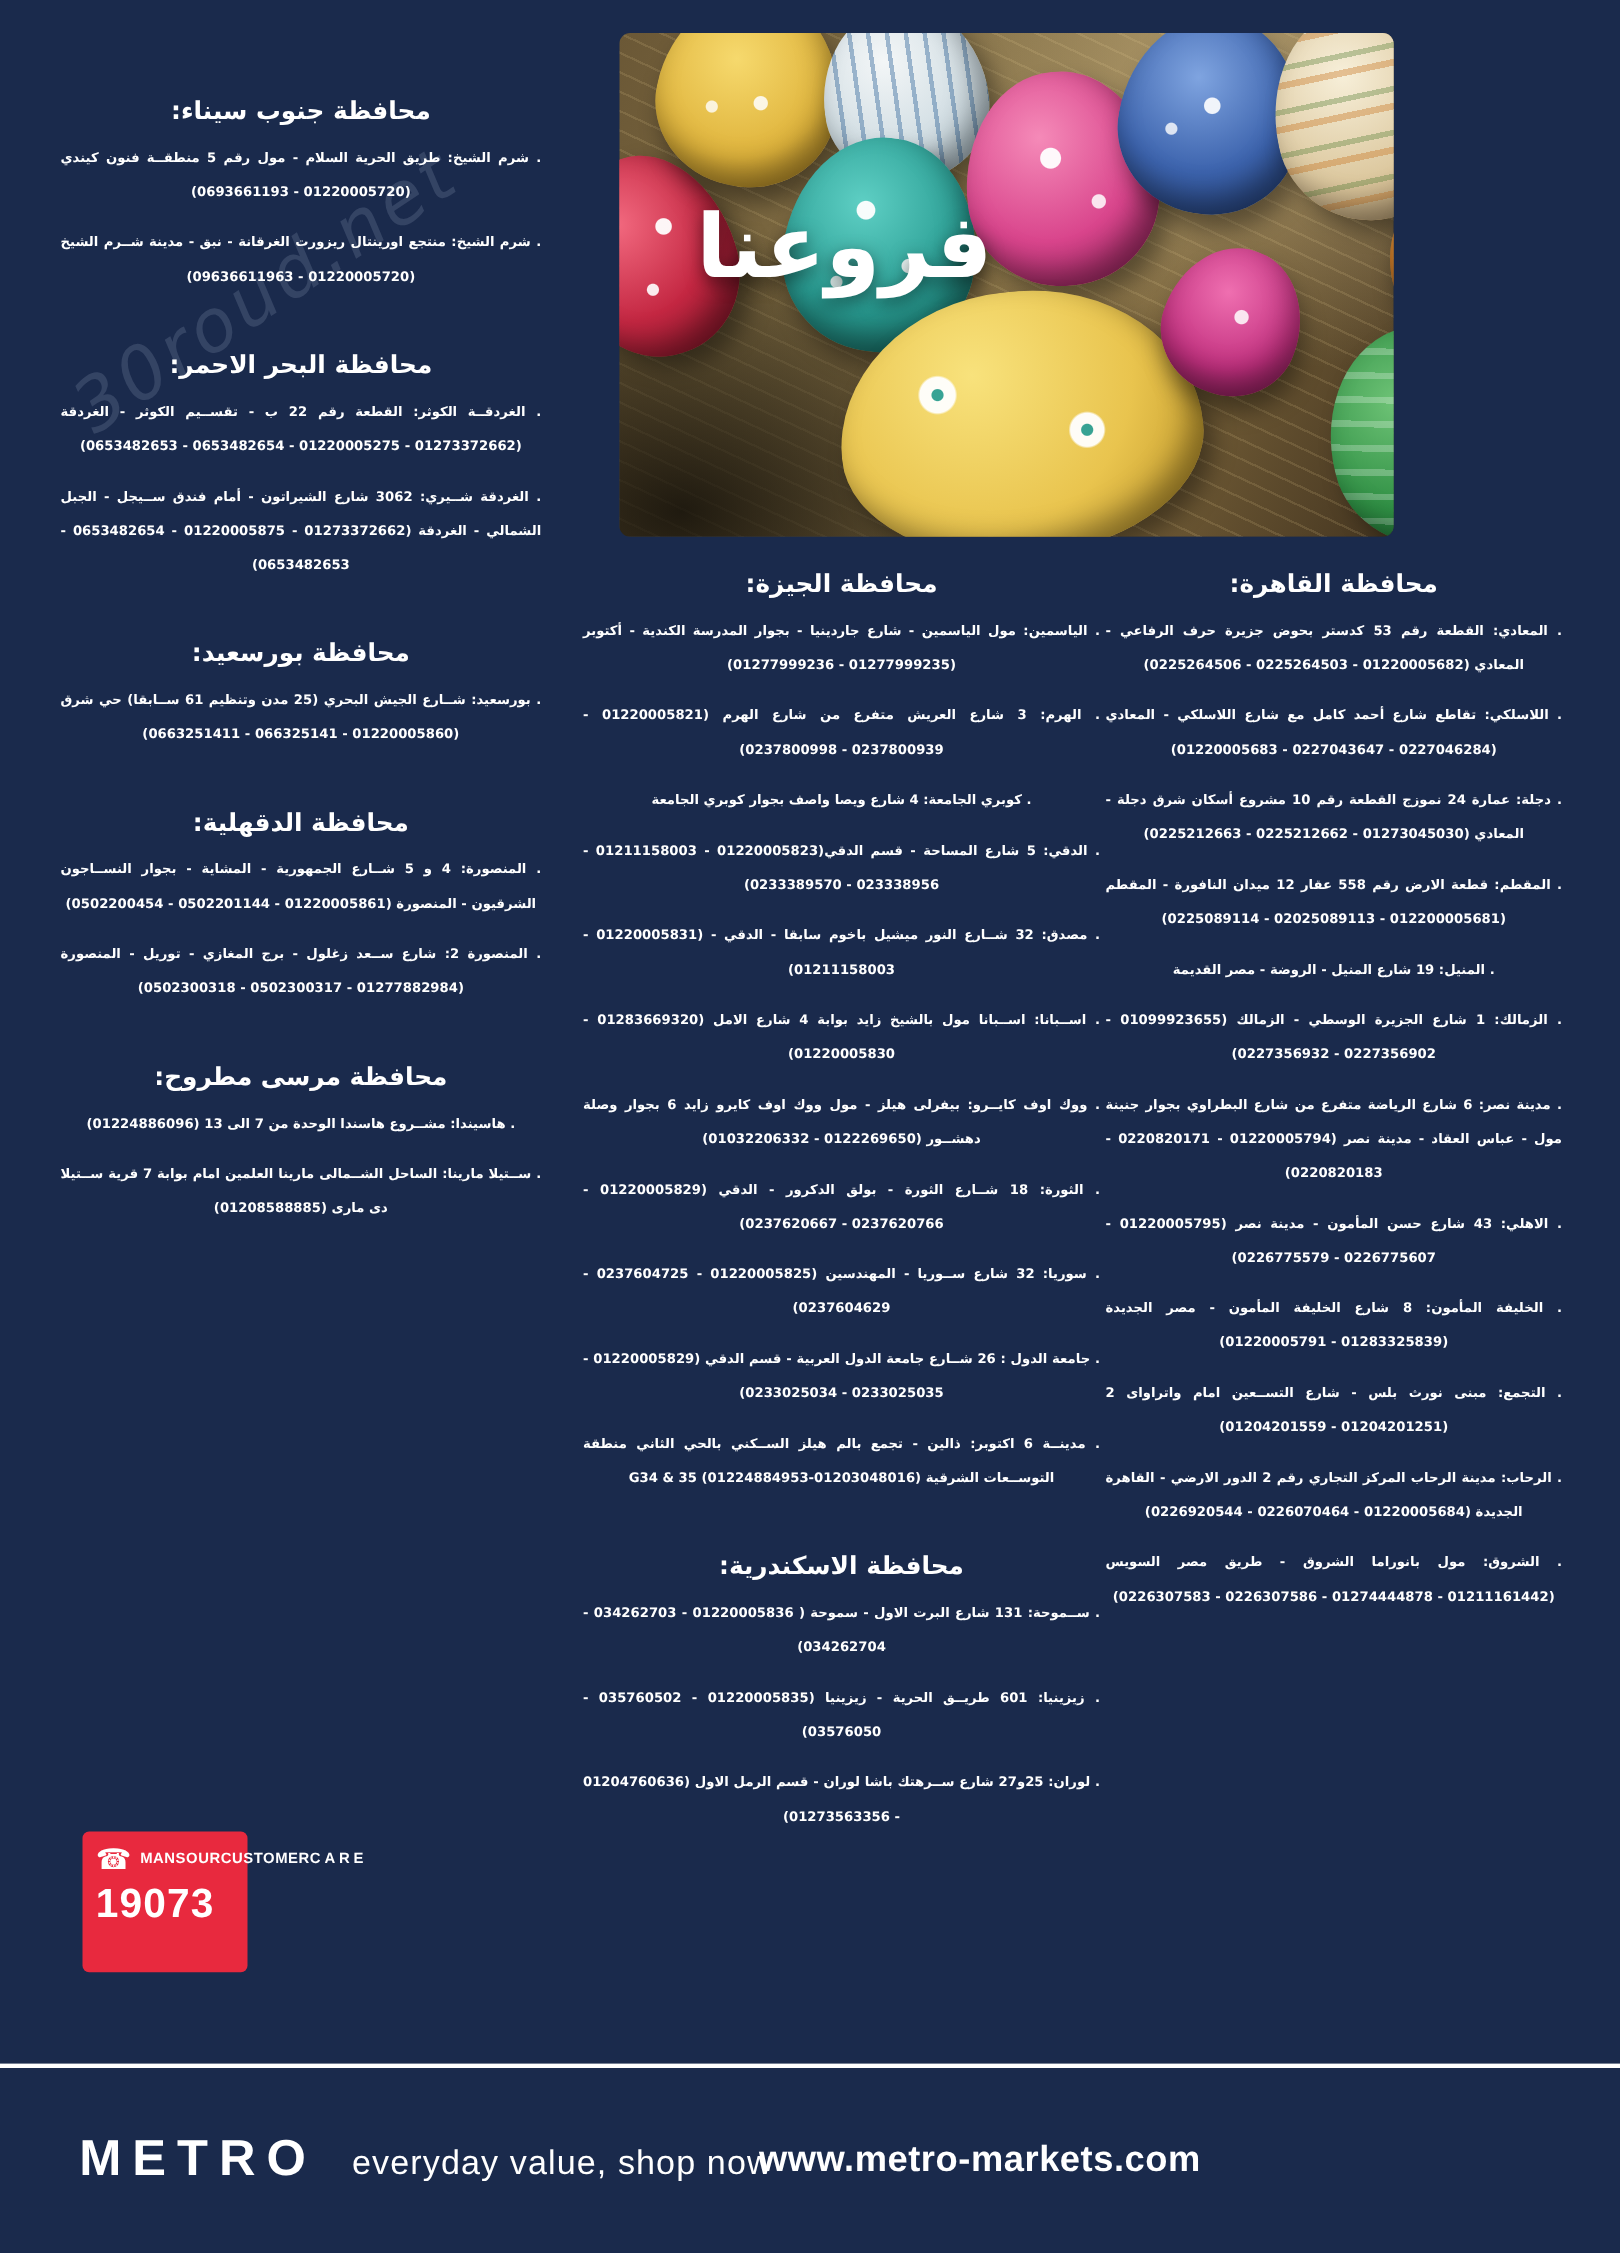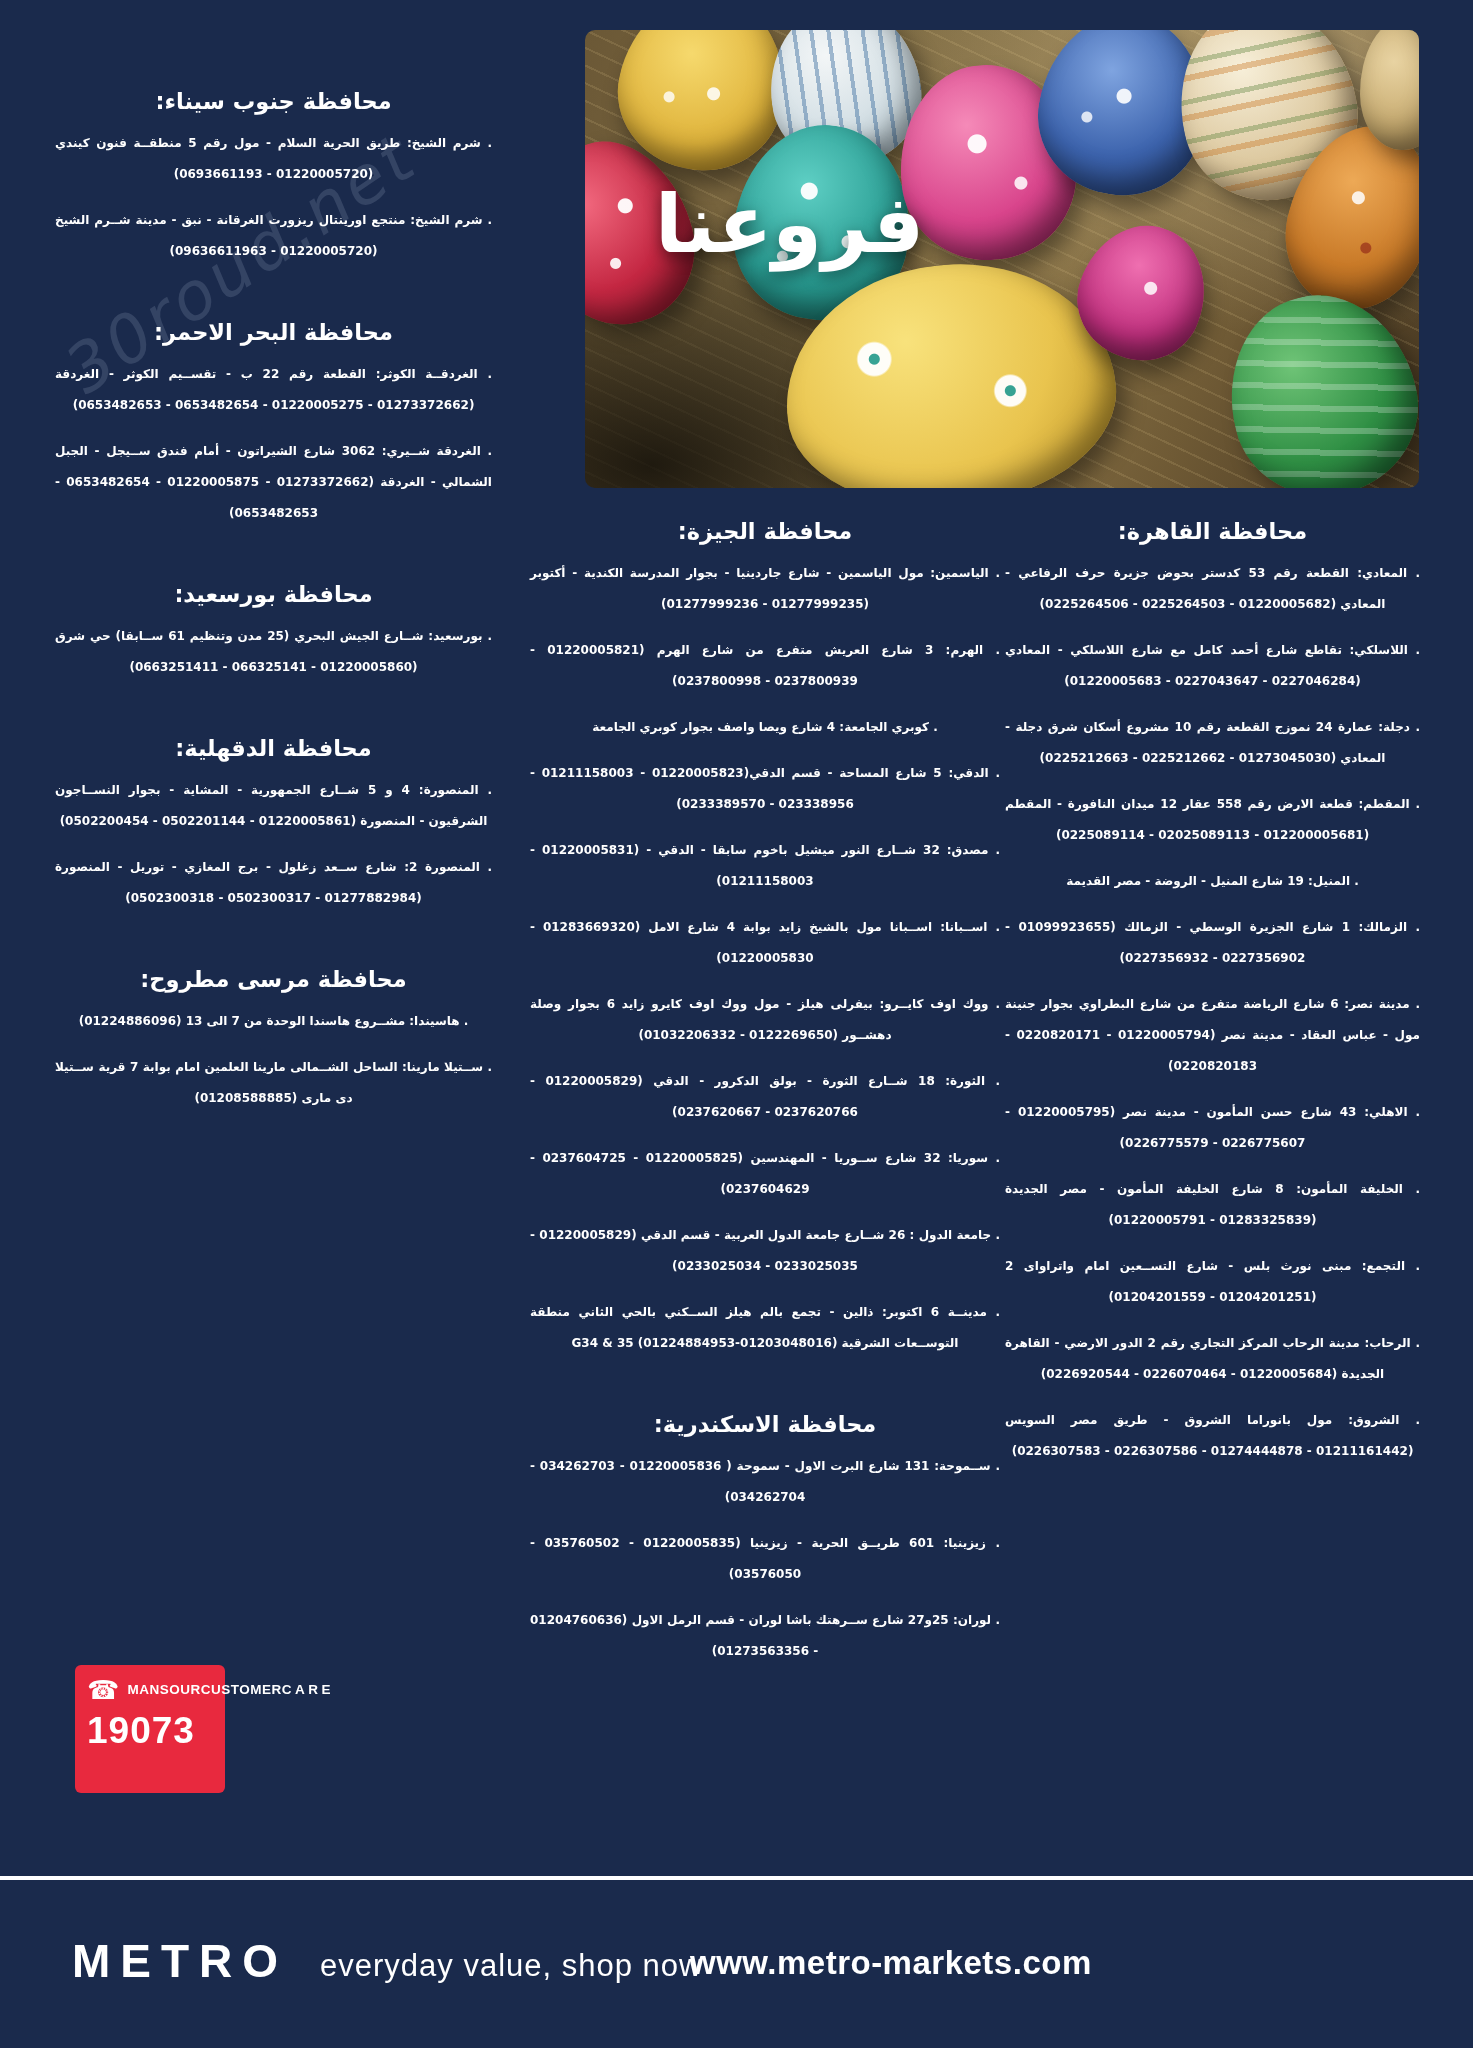--- a/index.html
+++ b/index.html
@@ -5,21 +5,21 @@
   html,body{margin:0;padding:0;}
   body{width:1473px;height:2048px;position:relative;overflow:hidden;
        background:#1a2a4c;font-family:"DejaVu Sans",sans-serif;color:#fff;}
 
   
   .watermark{position:absolute;left:52px;top:345px;font-size:66px;font-style:italic;
     color:rgba(195,208,228,0.16);transform:rotate(-34deg);transform-origin:0 0;
     letter-spacing:4px;white-space:nowrap;pointer-events:none;}
 
   
-  .hero{position:absolute;left:585px;top:30px;width:834px;height:458px;border-radius:10px;
+  .hero{position:absolute;left:563px;top:30px;width:704px;height:458px;border-radius:10px;
     overflow:hidden;
     background:
       radial-gradient(ellipse at 8% 95%, rgba(8,6,3,0.8), transparent 42%),
       radial-gradient(ellipse at 88% 8%, rgba(242,222,172,0.4), transparent 45%),
       repeating-linear-gradient(25deg, rgba(0,0,0,0) 0 14px, rgba(228,202,142,0.15) 14px 16px),
       linear-gradient(115deg,#6b5836 0%,#7d6a42 30%,#8a7448 55%,#6f5a35 75%,#443520 100%);}
   .egg{position:absolute;border-radius:50% 50% 50% 50% / 58% 58% 44% 44%;
     box-shadow:inset -10px -14px 26px rgba(0,0,0,.38), 8px 12px 20px rgba(0,0,0,.38);}
   .egg-red{left:-45px;top:110px;width:150px;height:185px;transform:rotate(-18deg);
     background:radial-gradient(circle at 62% 38%, rgba(255,255,255,.95) 7px, transparent 8px),

